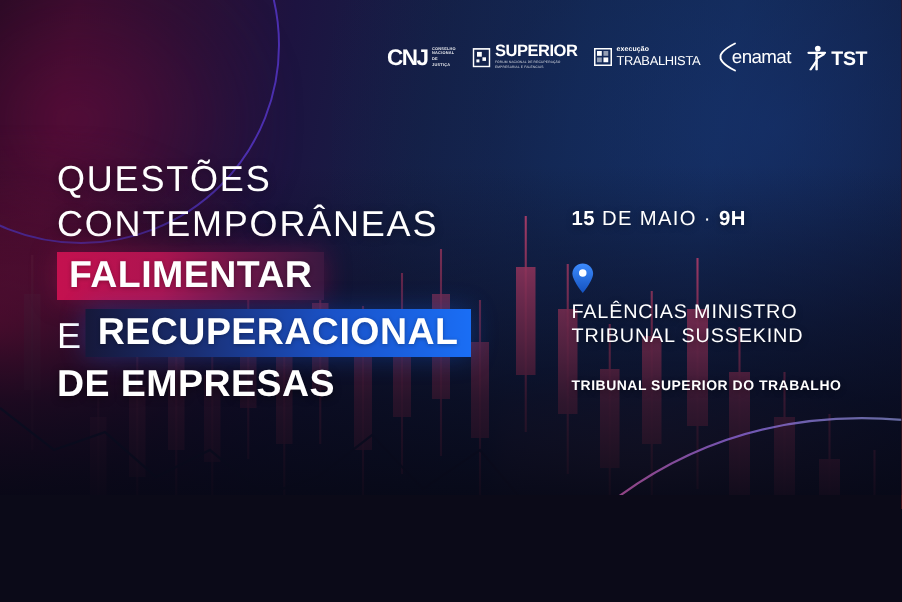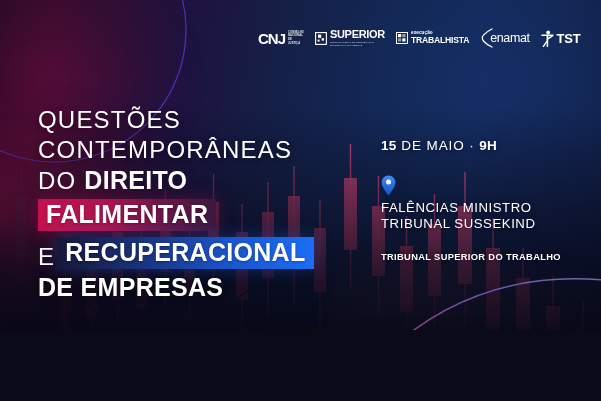--- a/index.html
+++ b/index.html
@@ -81,21 +81,21 @@
   .logo{display:flex;align-items:center;gap:3px;color:#fff;}
   .logo-cnj-mark{font-size:15px;font-weight:bold;letter-spacing:-1px;line-height:1;}
   .logo-sub{
     font-size:2.6px;line-height:1.45;letter-spacing:.15px;font-weight:bold;
     text-transform:uppercase;opacity:.92;white-space:pre-line;
   }
   .logo-fonaref-txt{font-size:11px;font-weight:bold;letter-spacing:-.3px;line-height:1;}
   .logo-tiny{font-size:2.2px;line-height:1.5;letter-spacing:.1px;opacity:.8;
              text-transform:uppercase;white-space:pre-line;margin-top:1px;}
   .logo-exec-a{font-size:4.6px;font-weight:bold;letter-spacing:.1px;line-height:1;text-transform:lowercase;}
-  .logo-exec-b{font-size:8.6px;font-weight:bold;letter-spacing:-.2px;line-height:1.05;}
+  .logo-exec-b{font-size:8.6px;font-weight:normal;letter-spacing:-.2px;line-height:1.05;}
   .logo-enamat-txt{font-size:12.5px;font-weight:normal;letter-spacing:-.4px;line-height:1;}
   .logo-tst-txt{font-size:13px;font-weight:bold;letter-spacing:-.2px;line-height:1;}
 
   
   .headline{
     position:absolute;left:38px;top:108px;width:330px;
     color:#fff;line-height:1.0;
   }
   .hl-line{display:block;margin-bottom:6px;white-space:nowrap;}
   .hl-light{
@@ -279,21 +279,20 @@
         <path d="M6.4 9 L11.2 6.2" stroke="#fff" stroke-width="1.5" stroke-linecap="round"></path>
         <path d="M6.4 10.6 L2.4 16.4" stroke="#fff" stroke-width="1.5" stroke-linecap="round"></path>
       </svg>
       <span class="logo-tst-txt">TST</span>
     </div>
   </div>
 
   <div class="headline">
     <span class="hl-line hl-light">QUESTÕES</span>
     <span class="hl-line hl-light">CONTEMPORÂNEAS</span>
-    <span class="hl-line hl-mixed"><span>DO </span><b>DIREITO</b></span>
     <span class="hl-line">
       <span class="hl-hl crimson">FALIMENTAR</span>
     </span>
     <span class="hl-line">
       <span class="hl-e">E</span><span class="hl-hl blue">RECUPERACIONAL</span>
     </span>
     <span class="hl-line hl-empresas">DE EMPRESAS</span>
   </div>
 
   <div class="info">

